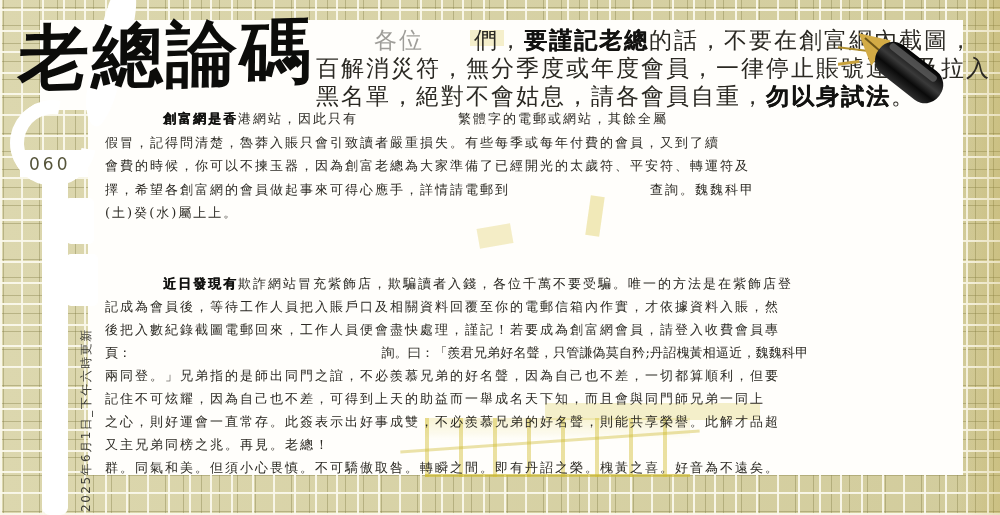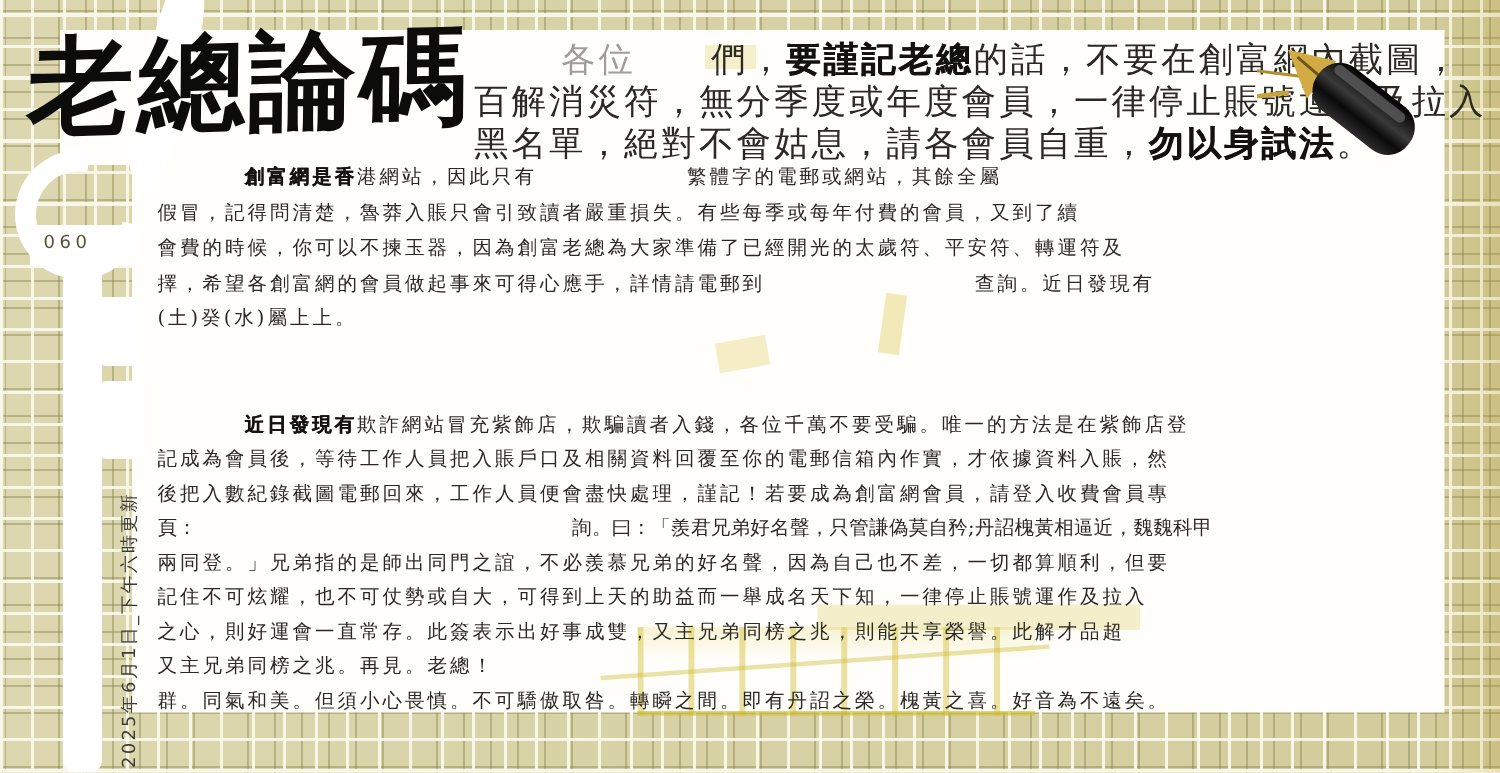--- a/index.html
+++ b/index.html
@@ -21,21 +21,21 @@
   
   .glyph-swoosh{position:absolute;left:96px;top:-22px;width:30px;height:150px;background:#fff;
     border-radius:45% 55% 40% 60%/30%;transform:rotate(14deg);}
   .glyph-ring{position:absolute;left:10px;top:100px;width:58px;height:58px;border:14px solid #fff;
     border-radius:50%;border-right-color:rgba(0,0,0,0);transform:rotate(-35deg);}
   .glyph-bar{position:absolute;left:42px;top:168px;width:26px;height:347px;background:#fff;border-radius:8px;}
   .glyph-elbow1{position:absolute;left:66px;top:198px;width:28px;height:46px;background:#fff;border-radius:5px;}
   .glyph-elbow2{position:absolute;left:66px;top:254px;width:32px;height:52px;background:#fff;border-radius:5px;}
   .glyph-strip{position:absolute;left:20px;top:150px;width:68px;height:27px;background:#fff;}
   .issue-number{position:absolute;left:29px;top:154px;font-family:"DejaVu Sans","Liberation Sans",sans-serif;
-    font-size:12px;letter-spacing:3px;color:#55543a;}
+    font-size:17px;letter-spacing:3px;color:#55543a;}
   .update-note{position:absolute;left:78px;top:512px;transform:rotate(-90deg);transform-origin:0 0;
     font-family:"DejaVu Sans","Liberation Sans",sans-serif;font-size:12px;letter-spacing:1.5px;
     color:#3c3c36;white-space:nowrap;}
   .title{position:absolute;left:18px;top:8px;margin:0;font-size:71px;font-weight:900;color:#0c0c0a;
     letter-spacing:3px;transform:rotate(-1.5deg) skewX(-2deg);white-space:nowrap;}
   .textblock{position:absolute;color:#2b2923;font-size:13px;letter-spacing:2px;}
   .textblock .line{white-space:nowrap;}
   .p1{left:316px;top:26px;line-height:28px;font-size:23px;}
   .p1 .indent{padding-left:58px;}
   .p2{left:105px;top:107px;line-height:23.5px;}
@@ -90,32 +90,32 @@
   <div class="textblock p1">
     <div class="line indent"><span class="faded">各位</span><span class="gap" style="width:50px"></span><span>們，</span><span class="b">要謹記老總</span><span>的話，不要在創富網內截圖，</span></div>
     <div class="line"><span>百解消災符，無分季度或年度會員，一律停止賬號運作及拉入</span></div>
     <div class="line"><span>黑名單，絕對不會姑息，請各會員自重，</span><span class="b">勿以身試法</span><span>。</span></div>
   </div>
 
   <div class="textblock p2">
     <div class="line indent"><span class="b">創富網是香</span><span>港網站，因此只有</span><span class="gap" style="width:100px"></span><span>繁體字的電郵或網站，其餘全屬</span></div>
     <div class="line"><span>假冒，記得問清楚，魯莽入賬只會引致讀者嚴重損失。有些每季或每年付費的會員，又到了續</span></div>
     <div class="line"><span>會費的時候，你可以不揀玉器，因為創富老總為大家準備了已經開光的太歲符、平安符、轉運符及</span></div>
-    <div class="line"><span>擇，希望各創富網的會員做起事來可得心應手，詳情請電郵到</span><span class="gap" style="width:140px"></span><span>查詢。近日發現有</span></div>
+    <div class="line"><span>擇，希望各創富網的會員做起事來可得心應手，詳情請電郵到</span><span class="gap" style="width:140px"></span><span>查詢。魏魏科甲</span></div>
     <div class="line"><span>(土)癸(水)屬上上。</span></div>
   </div>
 
   <div class="textblock p3">
     <div class="line indent"><span class="b">近日發現有</span><span>欺詐網站冒充紫飾店，欺騙讀者入錢，各位千萬不要受騙。唯一的方法是在紫飾店登</span></div>
     <div class="line"><span>記成為會員後，等待工作人員把入賬戶口及相關資料回覆至你的電郵信箱內作實，才依據資料入賬，然</span></div>
     <div class="line"><span>後把入數紀錄截圖電郵回來，工作人員便會盡快處理，謹記！若要成為創富網會員，請登入收費會員專</span></div>
     <div class="line tight"><span>頁：</span><span class="gap" style="width:250px"></span><span>詢。曰：「羨君兄弟好名聲，只管謙偽莫自矜;丹詔槐黃相逼近，魏魏科甲</span></div>
     <div class="line"><span>兩同登。」兄弟指的是師出同門之誼，不必羨慕兄弟的好名聲，因為自己也不差，一切都算順利，但要</span></div>
-    <div class="line"><span>記住不可炫耀，也不可仗勢或自大，可得到上天的助益而一舉成名天下知，一律停止賬號運作及拉入</span></div>
-    <div class="line"><span>之心，則好運會一直常存。此簽表示出好事成雙，又主兄弟同榜之兆，則能共享榮譽。此解才品超</span></div>
+    <div class="line"><span>記住不可炫耀，因為自己也不差，可得到上天的助益而一舉成名天下知，而且會與同門師兄弟一同上</span></div>
+    <div class="line"><span>之心，則好運會一直常存。此簽表示出好事成雙，不必羨慕兄弟的好名聲，則能共享榮譽。此解才品超</span></div>
     <div class="line"><span>又主兄弟同榜之兆。再見。老總！</span></div>
     <div class="line"><span>群。同氣和美。但須小心畏慎。不可驕傲取咎。轉瞬之間。即有丹詔之榮。槐黃之喜。好音為不遠矣。</span></div>
   </div>
 
   <div class="pen">
     <svg width="125" height="108" viewBox="0 0 125 108">
       <defs>
         <linearGradient id="barrel" x1="0" y1="0" x2="0" y2="1">
           <stop offset="0" stop-color="#000"></stop>
           <stop offset="0.45" stop-color="#3a3a3a"></stop>

